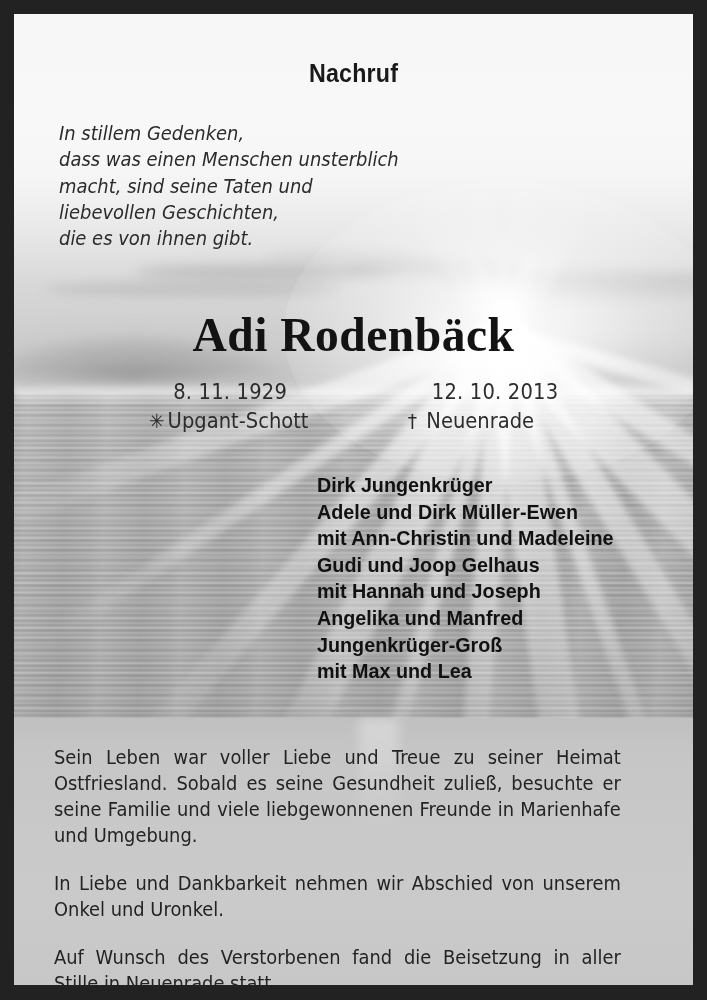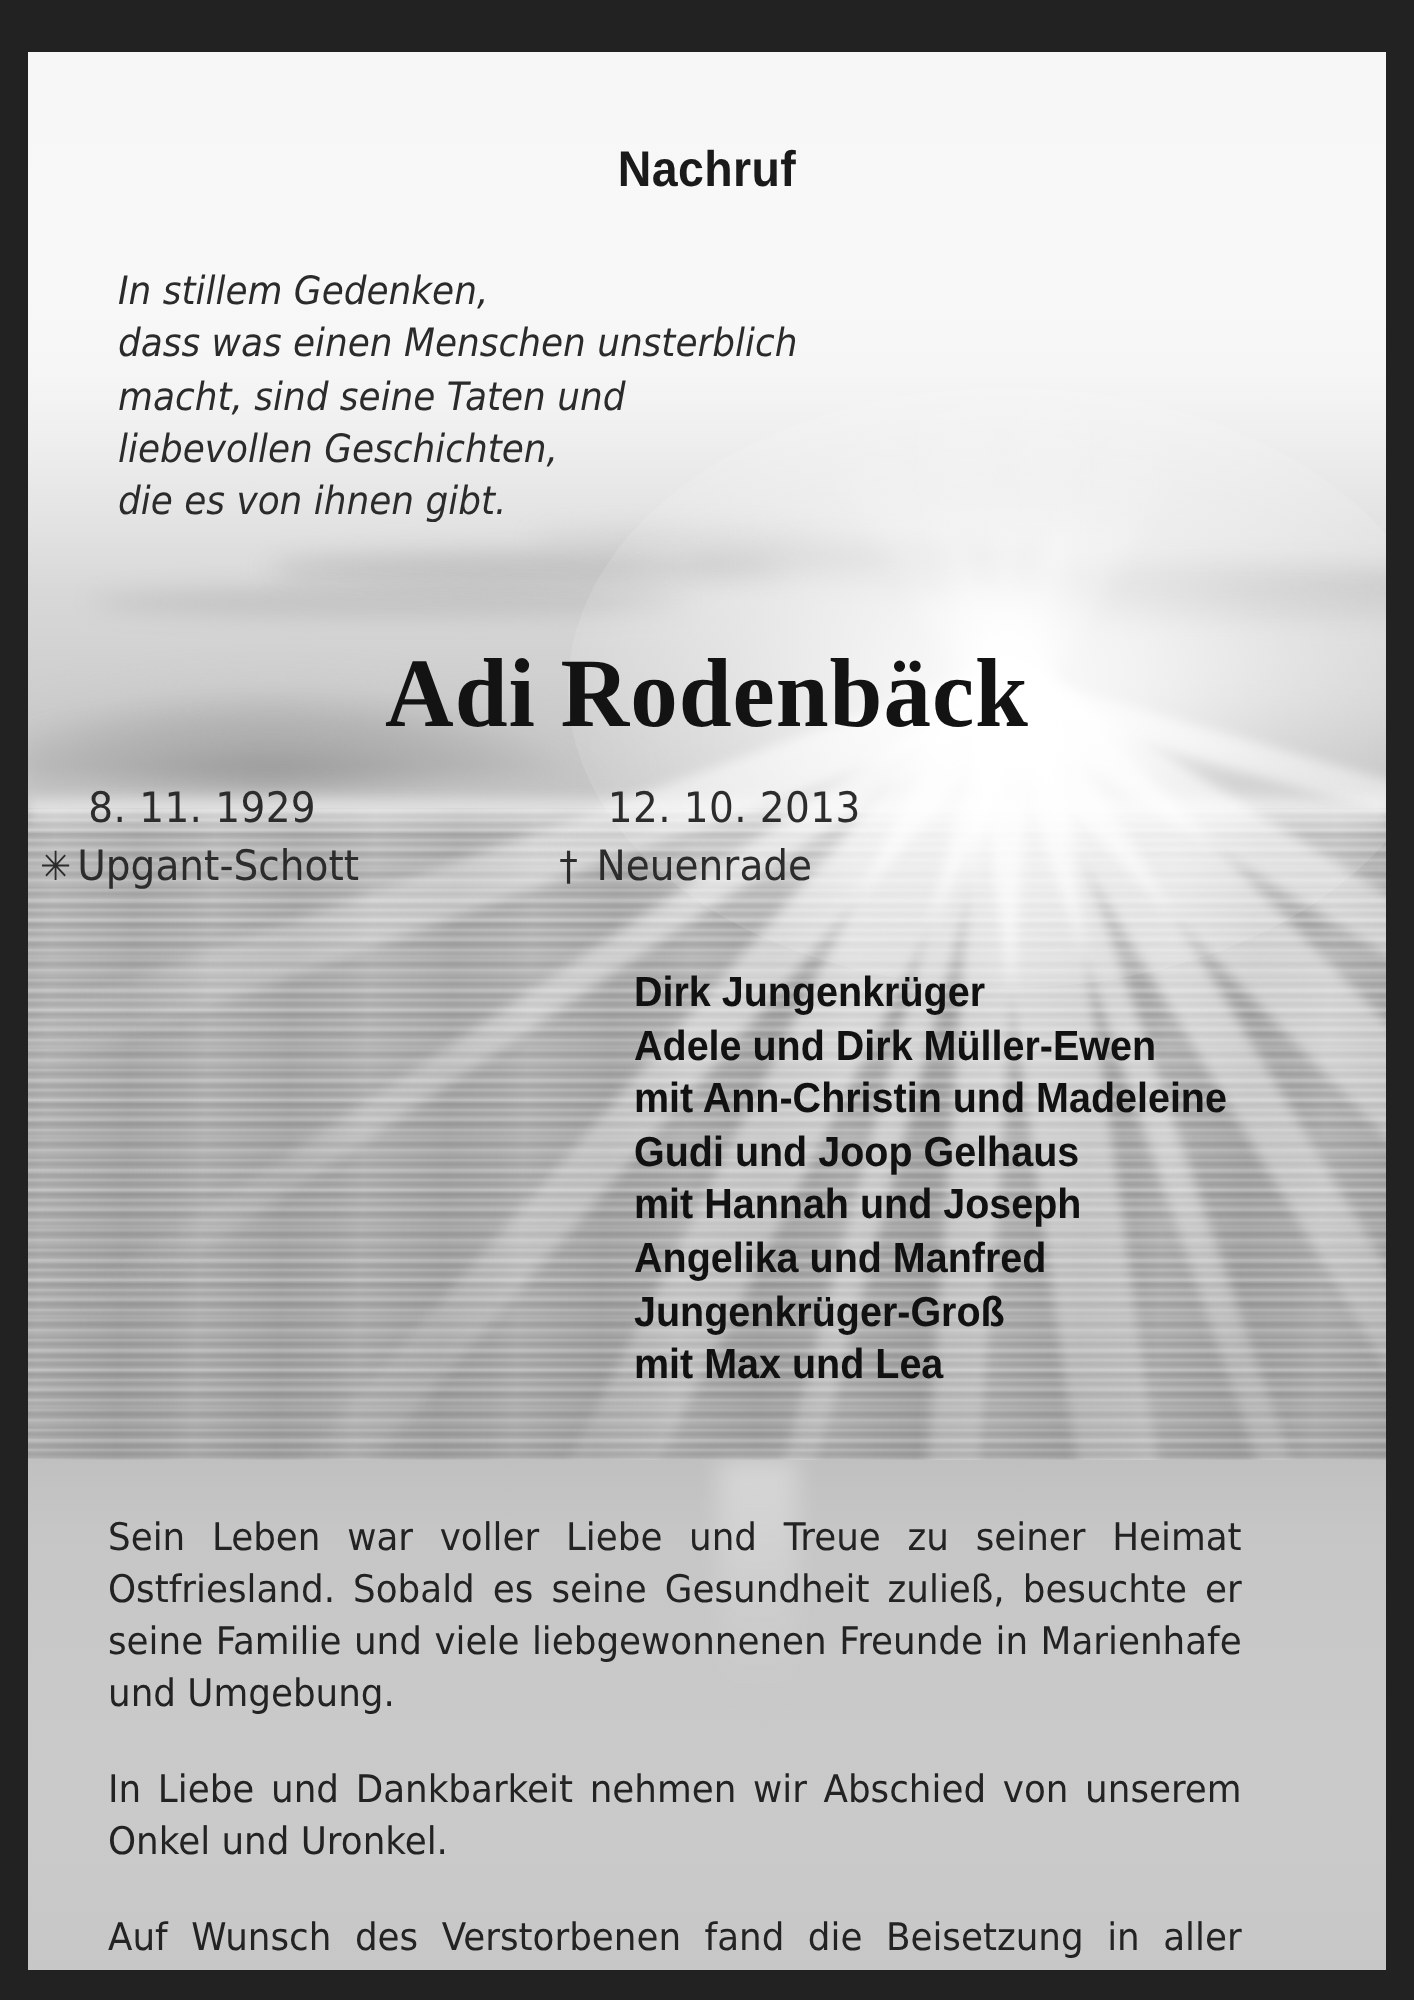--- a/index.html
+++ b/index.html
@@ -11,21 +11,21 @@
   body {
     font-family: "Liberation Sans", sans-serif;
   }
 
   .obituary-frame {
     position: relative;
     width: 707px;
     height: 1000px;
     box-sizing: border-box;
     background: #222222;
-    padding: 26px 14px 15px 14px;
+    padding: 14px 14px 15px 14px;
     overflow: hidden;
   }
 
   .obituary-card {
     position: relative;
     width: 100%;
     height: 100%;
     box-sizing: border-box;
     background: #f2f2f2;
     overflow: hidden;
@@ -326,20 +326,21 @@
     font-family: "Liberation Serif", serif;
     transform: scaleX(0.97);
   }
 
   .life-dates {
     position: absolute;
     top: 364px;
     left: 0;
     right: 0;
     display: flex;
+    justify-content: center;
     gap: 88px;
     color: #2c2c2c;
   }
   .date-col {
     text-align: left;
     font-size: 21px;
     line-height: 29px;
     font-family: "DejaVu Sans", sans-serif;
     transform: scaleX(0.93);
   }

